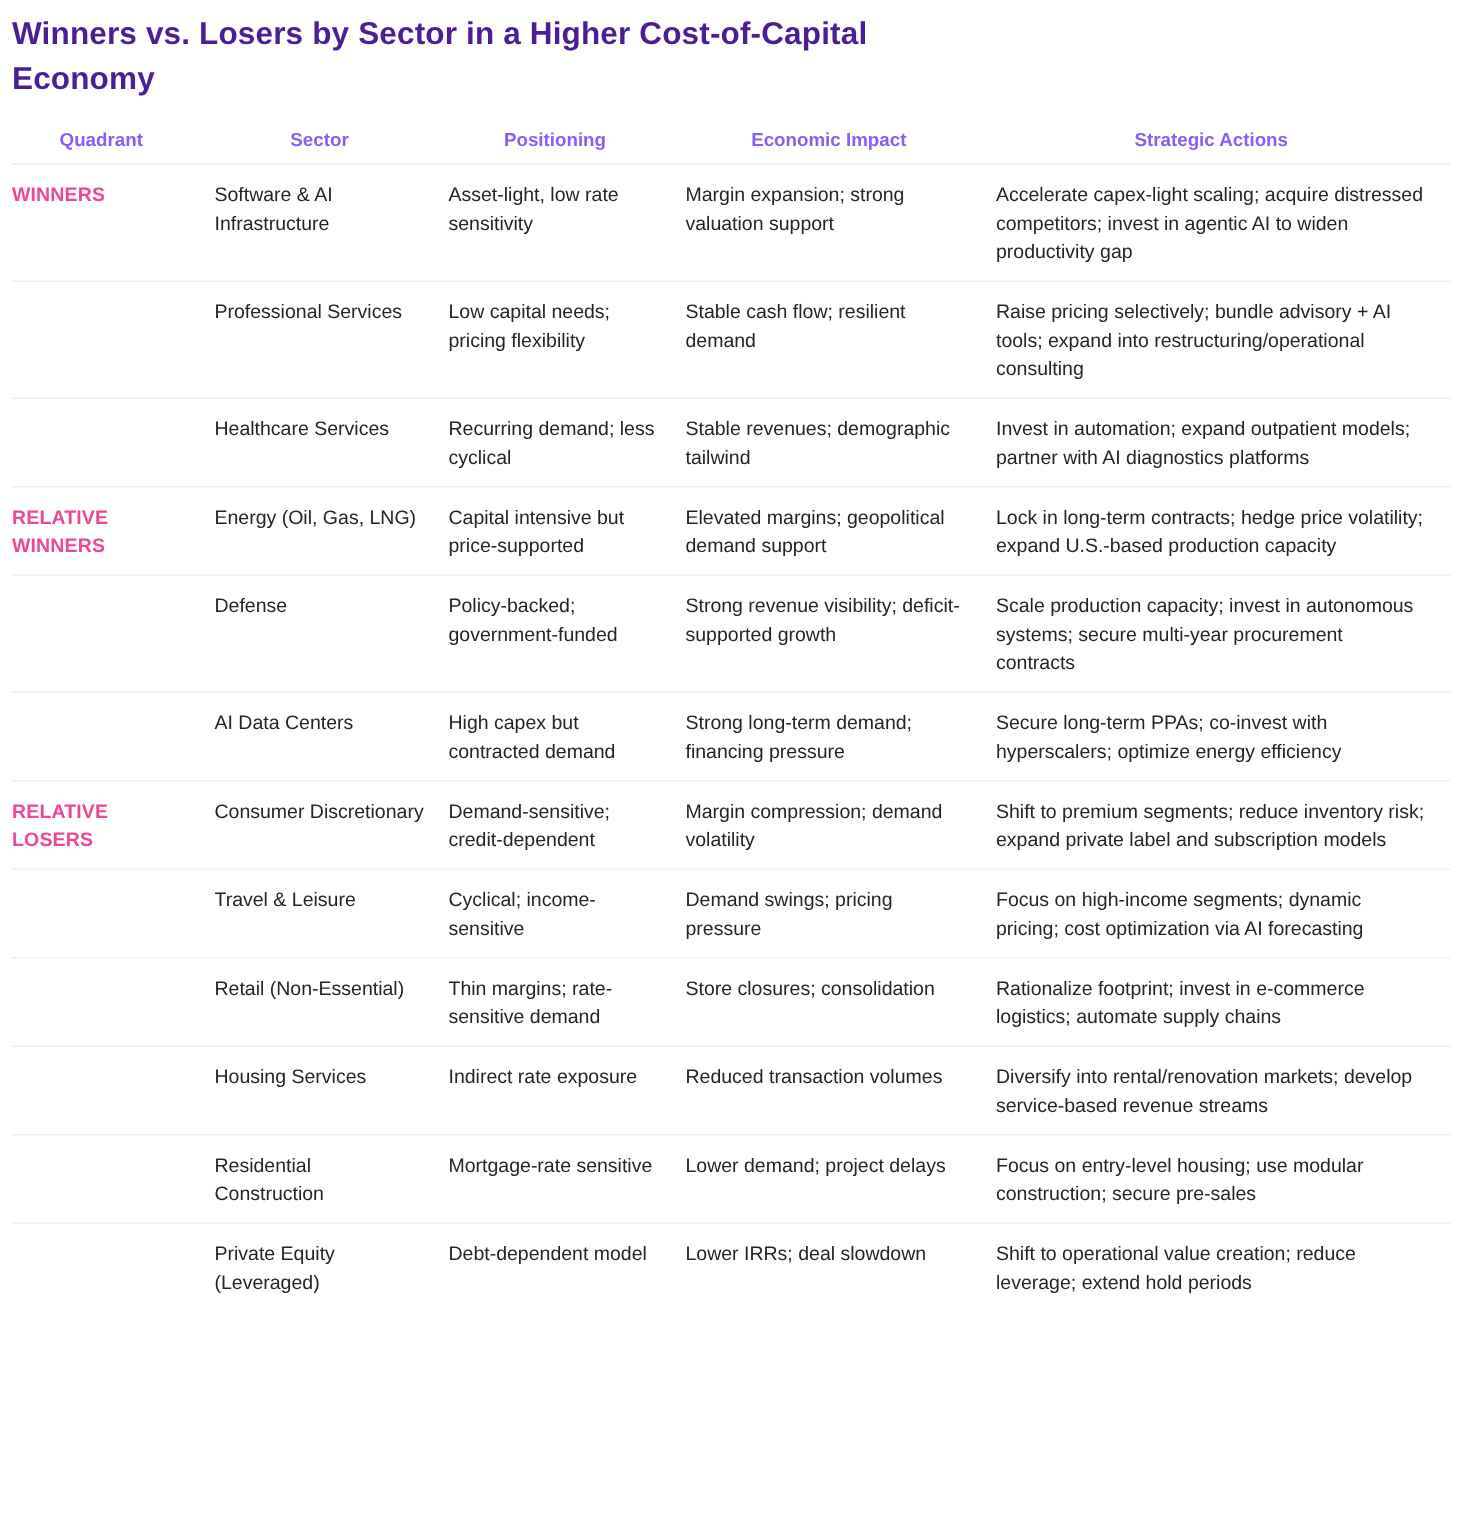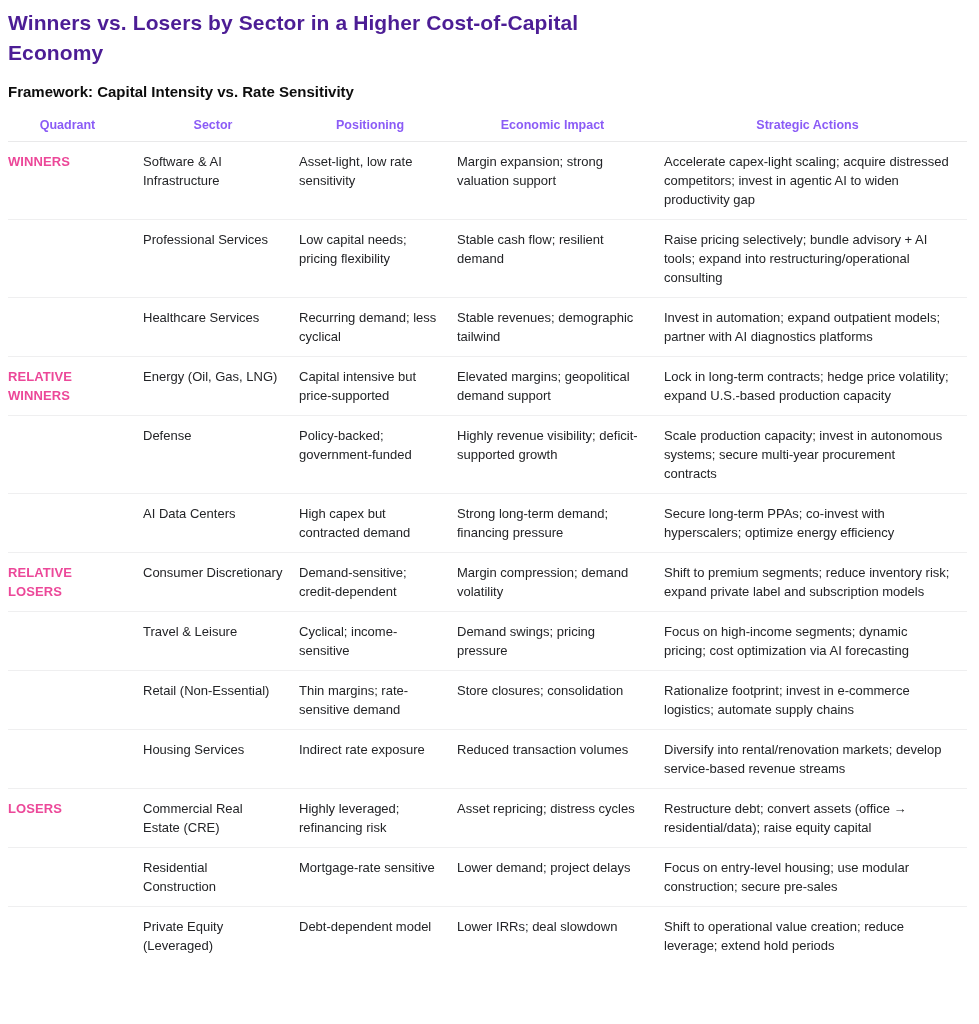--- a/index.html
+++ b/index.html
@@ -62,21 +62,20 @@
     color: #ec4899;
     letter-spacing: 0.1px;
   }
 </style>
 </head>
 <body>
 
 <div class="page">
   <h1 class="page-title">Winners vs. Losers by Sector in a Higher Cost-of-Capital Economy</h1>
 
-  <h2 class="page-subtitle">Framework: Capital Intensity vs. Rate Sensitivity</h2>
 
   <table class="framework-table">
     <colgroup>
       <col class="c-quadrant">
       <col class="c-sector">
       <col class="c-positioning">
       <col class="c-impact">
       <col class="c-actions">
     </colgroup>
     <thead>
@@ -114,21 +113,21 @@
           <td class="quadrant-cell">RELATIVE WINNERS</td>
           <td>Energy (Oil, Gas, LNG)</td>
           <td>Capital intensive but price-supported</td>
           <td>Elevated margins; geopolitical demand support</td>
           <td>Lock in long-term contracts; hedge price volatility; expand U.S.-based production capacity</td>
         </tr>
         <tr>
           <td class="quadrant-cell"></td>
           <td>Defense</td>
           <td>Policy-backed; government-funded</td>
-          <td>Highly revenue visibility; deficit-supported growth</td>
+          <td>Strong revenue visibility; deficit-supported growth</td>
           <td>Scale production capacity; invest in autonomous systems; secure multi-year procurement contracts</td>
         </tr>
         <tr>
           <td class="quadrant-cell"></td>
           <td>AI Data Centers</td>
           <td>High capex but contracted demand</td>
           <td>Strong long-term demand; financing pressure</td>
           <td>Secure long-term PPAs; co-invest with hyperscalers; optimize energy efficiency</td>
         </tr>
         <tr>
@@ -153,27 +152,20 @@
           <td>Rationalize footprint; invest in e-commerce logistics; automate supply chains</td>
         </tr>
         <tr>
           <td class="quadrant-cell"></td>
           <td>Housing Services</td>
           <td>Indirect rate exposure</td>
           <td>Reduced transaction volumes</td>
           <td>Diversify into rental/renovation markets; develop service-based revenue streams</td>
         </tr>
         <tr>
-          <td class="quadrant-cell">LOSERS</td>
-          <td>Commercial Real Estate (CRE)</td>
-          <td>Highly leveraged; refinancing risk</td>
-          <td>Asset repricing; distress cycles</td>
-          <td>Restructure debt; convert assets (office → residential/data); raise equity capital</td>
-        </tr>
-        <tr>
           <td class="quadrant-cell"></td>
           <td>Residential Construction</td>
           <td>Mortgage-rate sensitive</td>
           <td>Lower demand; project delays</td>
           <td>Focus on entry-level housing; use modular construction; secure pre-sales</td>
         </tr>
         <tr>
           <td class="quadrant-cell"></td>
           <td>Private Equity (Leveraged)</td>
           <td>Debt-dependent model</td>

